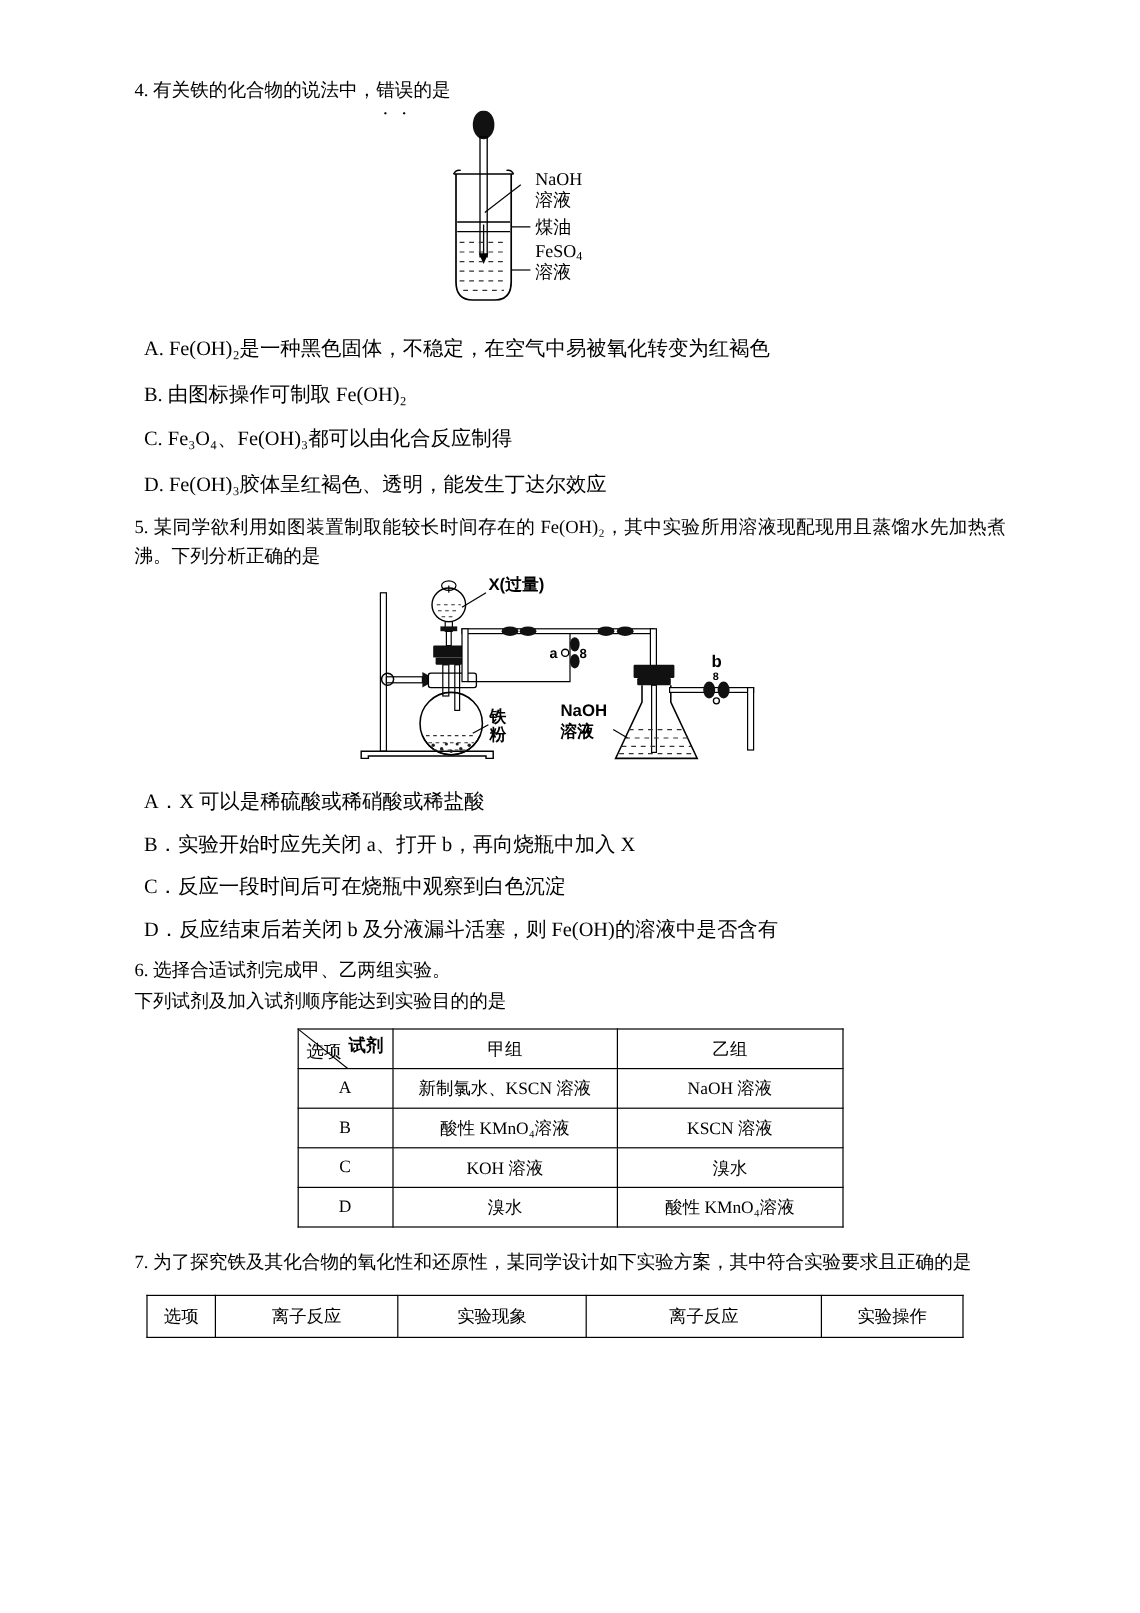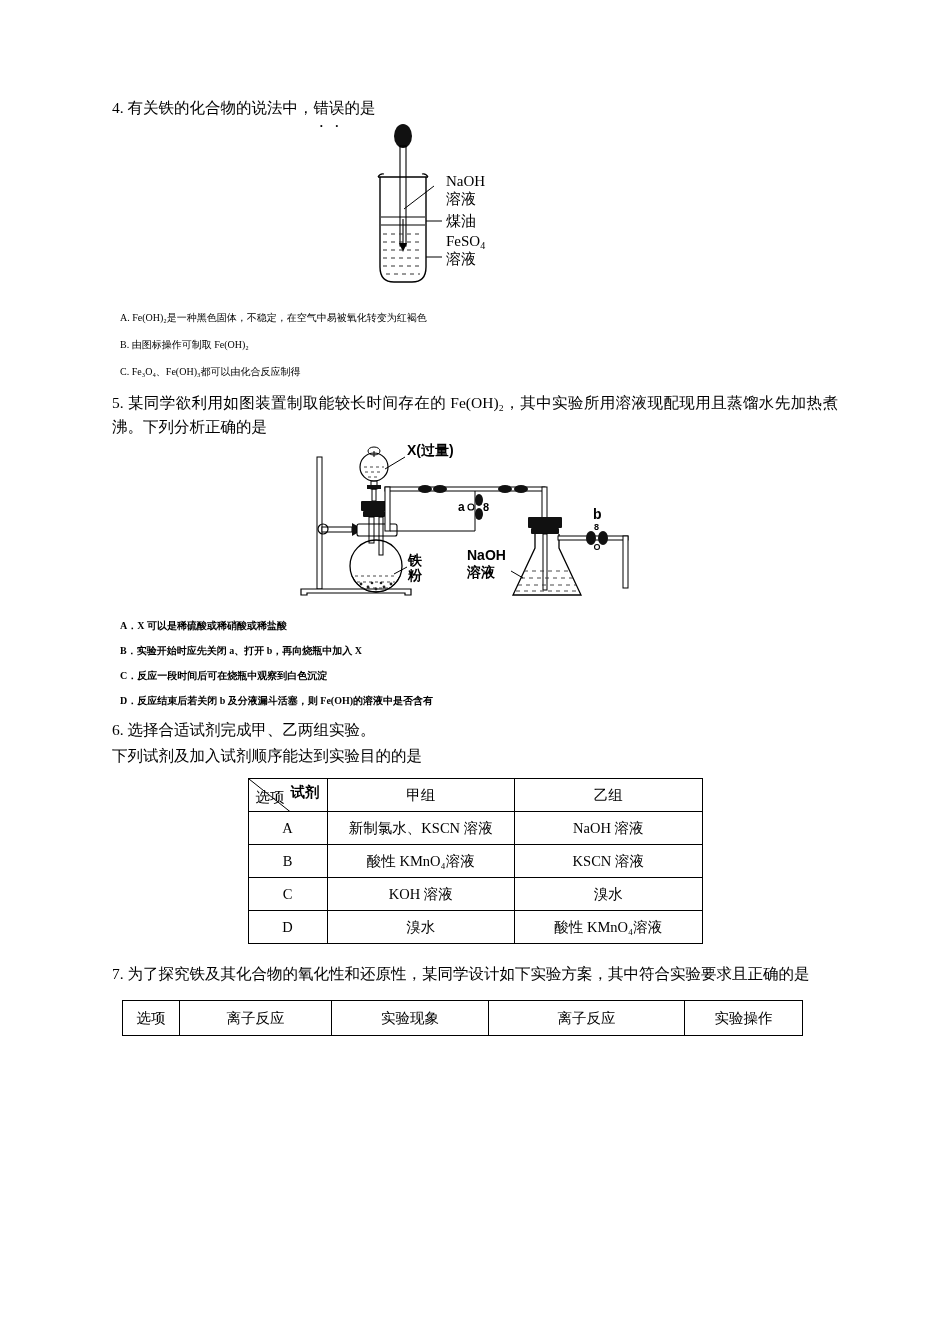--- a/index.html
+++ b/index.html
@@ -19,42 +19,41 @@
   .page {
     position: relative;
     width: 950px;
     height: 1344px;
     padding: 0;
     box-sizing: border-box;
   }
   .content {
     position: absolute;
     left: 112px;
-    top: 96px;
+    top: 64px;
     width: 726px;
   }
   .q-line {
     font-size: 15.5px;
     line-height: 1.55;
     margin: 0 0 2px 0;
     text-align: justify;
   }
   .q-stem {
     text-indent: 0;
     margin-bottom: 4px;
   }
   .opt {
-    font-size: 10px;
+    font-size: 17px;
     line-height: 1.5;
     margin: 0 0 12px 0;
     padding-left: 8px;
   }
   .opt-tight {
     margin-bottom: 10px;
-    font-weight: bold;
   }
   .emph-dot {
     position: relative;
   }
   .emph-dot::after {
     content: "\00B7";
     position: absolute;
     left: 50%;
     transform: translateX(-50%);
     bottom: -11px;
@@ -172,20 +171,21 @@
         <text x="86" y="122" font-family="Liberation Serif, serif" font-size="15">FeSO<tspan font-size="10" dy="3">4</tspan></text>
         <text x="86" y="140" font-family="Liberation Serif, serif" font-size="15">溶液</text>
       </svg>
     </div>
 
     <div class="spacer-md"></div>
 
     <div class="opt">A. Fe(OH)₂是一种黑色固体，不稳定，在空气中易被氧化转变为红褐色</div>
     <div class="opt">B. 由图标操作可制取 Fe(OH)₂</div>
     <div class="opt">C. Fe₃O₄、Fe(OH)₃都可以由化合反应制得</div>
+    <div class="opt">D. Fe(OH)₃胶体呈红褐色、透明，能发生丁达尔效应</div>
 
     <div class="q-line q-stem">5. 某同学欲利用如图装置制取能较长时间存在的 Fe(OH)₂，其中实验所用溶液现配现用且蒸馏水先加热煮沸。下列分析正确的是</div>
 
     <div class="fig">
       <svg width="360" height="165" viewBox="0 0 360 165">
 
         <rect x="22" y="14" width="5" height="132" fill="#fff" stroke="#000" stroke-width="1"></rect>
 
         <path d="M6,146 L6,152 L12,152 L12,150 L110,150 L110,152 L116,152 L116,146 Z" fill="#fff" stroke="#000" stroke-width="1.2"></path>
 

